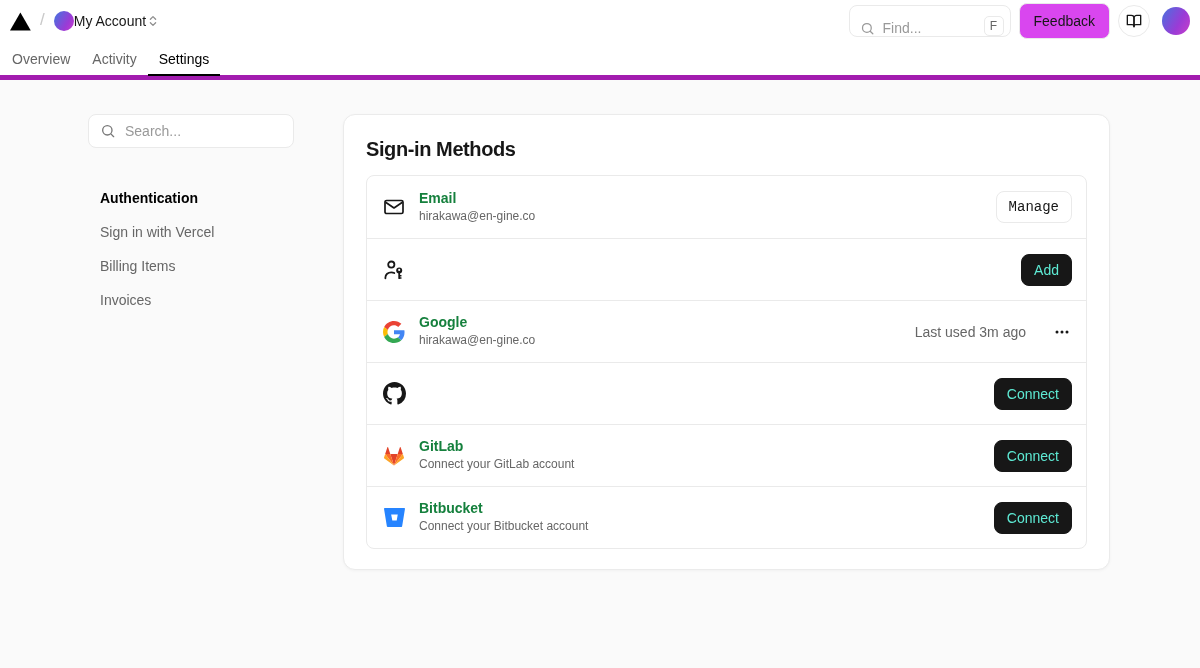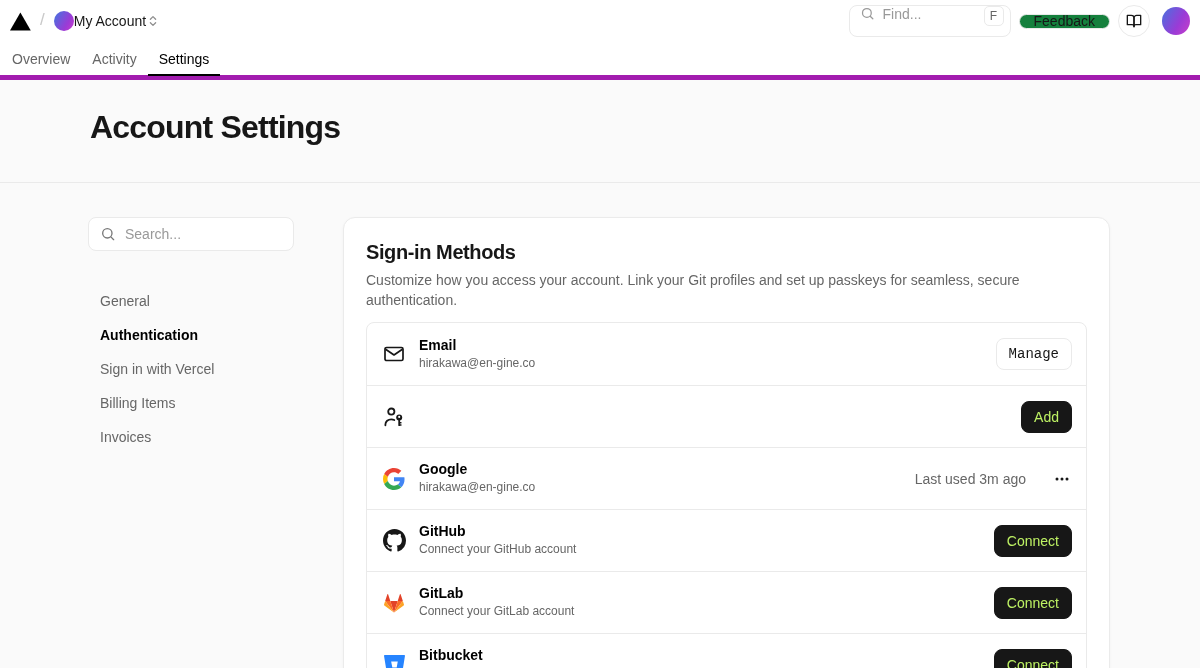--- a/index.html
+++ b/index.html
@@ -10,27 +10,27 @@
   
   .topnav { height:42px; background:#fff; display:flex; align-items:center; padding:0 10px; }
   .brand { display:flex; align-items:center; gap:9px; }
   .slash { color:#c9c9c9; font-size:17px; font-weight:300; transform:translateY(-1px); }
   .scope { display:flex; align-items:center; gap:0; cursor:pointer;text-align:right; }
   .avatar-sm { width:20px; height:20px; border-radius:50%;
     background:linear-gradient(120deg,#4e6ede 10%,#9a3bd6 65%,#c93ec9 100%); }
   .scope-name { font-size:14px; font-weight:500; color:#171717; }
   .topnav-right { margin-left:auto; display:flex; align-items:center; gap:8px; }
   .find { width:162px; height:32px; background:#fff; border:1px solid #eaeaea; border-radius:8px;
-    display:flex; align-items:flex-start; gap:8px; padding:0 6px 0 10px; }
+    display:flex; align-items:flex-end; gap:8px; padding:0 6px 0 10px; }
   .find input { flex:1; min-width:0; border:0; outline:0; background:transparent; font-size:14px;
     font-family:inherit; color:#171717; }
   .find input::placeholder { color:#999; }
   .kbd { width:20px; height:20px; border:1px solid #eaeaea; border-radius:5px; background:#fff;
     font-size:12px; color:#666; display:grid; place-items:center; }
-  .btn-feedback { height:15px; padding:0 14px; background:#15803d; border:1px solid #eaeaea; border-radius:8px;
+  .btn-feedback { height:36px; padding:0 14px; background:#d946ef; border:1px solid #eaeaea; border-radius:8px;
     font-size:14px; color:#171717; font-family:inherit; display:flex; align-items:center; cursor:pointer; }
   .btn-book { width:32px; height:32px; border-radius:50%; background:#fff; border:1px solid #eaeaea;
     display:grid; place-items:center; cursor:pointer; }
   .avatar-lg { width:28px; height:28px; border-radius:50%; margin-left:4px; cursor:pointer;
     background:linear-gradient(120deg,#4e6ede 5%,#9a3bd6 60%,#c93ec9 100%); }
 
   
   .tabbar { height:38px; background:#fff; border-bottom:5px solid #a21caf; display:flex; padding-left:1px; }
   .tab { position:relative; padding:0 11px; display:flex; align-items:center; font-size:14px; color:#666; cursor:pointer; }
   .tab.active { color:#000; }
@@ -56,27 +56,27 @@
   
   .card { margin-left:49px; width:767px; background:#fff; border:1px solid #ebebeb; border-radius:12px;
     padding:20px 22px; box-shadow:0 1px 3px rgba(0,0,0,0.04); }
   .card-title { font-size:20px; font-weight:600; letter-spacing:-0.4px; line-height:28px; color:#171717; }
   .card-desc { margin-top:4px; font-size:14px; line-height:20px; color:#666; }
   .method-list { margin-top:12px; border:1px solid #eaeaea; border-radius:8px; background:#fff; }
   .method-row { height:62px; display:flex; align-items:center; gap:12px; padding:0 14px; }
   .method-row + .method-row { border-top:1px solid #eaeaea; }
   .m-icon { width:26px; display:flex; justify-content:center; align-items:center; flex-shrink:0; }
   .m-text { display:flex; flex-direction:column; gap:1px; }
-  .m-title { font-size:14px; font-weight:600; line-height:17px; color:#000000; }
+  .m-title { font-size:14px; font-weight:600; line-height:17px; color:#15803d; }
   .m-sub { font-size:12px; line-height:17px; color:#666; }
   .row-spacer { flex:1; }
   .btn { height:32px; padding:0 12px; border-radius:8px; font-size:14px; font-family:inherit;
     display:flex; align-items:center; cursor:pointer; }
   .btn-secondary { background:#fff; border:1px solid #eaeaea; color:#171717;font-family:Liberation Mono, monospace; }
-  .btn-primary { background:#171717; border:1px solid #171717; color:#bef264; }
+  .btn-primary { background:#171717; border:1px solid #171717; color:#5eead4; }
   .meta { font-size:14px; color:#666; }
   .menu-btn { margin-left:14px; border:0; background:none; padding:4px 2px; cursor:pointer; display:flex; }
 </style>
 </head>
 <body>
 
 <div class="screen">
 
   <header class="topnav">
     <div class="brand">
@@ -120,48 +120,43 @@
       <span class="avatar-lg"></span>
     </div>
   </header>
 
   <nav class="tabbar">
     <div class="tab">Overview</div>
     <div class="tab">Activity</div>
     <div class="tab active">Settings</div>
   </nav>
 
-  <div class="titleband">
-    <h1 class="page-title">Account Settings</h1>
-  </div>
 
   <div class="content">
 
     <aside class="sidebar">
       <div class="side-search">
         <span style="display:flex">
           <svg width="16" height="16" viewBox="0 0 24 24" fill="none" stroke="#777" stroke-width="2" stroke-linecap="round">
               <circle cx="11" cy="11" r="7"></circle>
               <path d="m20.5 20.5-3.8-3.8"></path>
             </svg>
         </span>
         <input type="text" placeholder="Search..." style="">
       </div>
       <nav class="side-nav">
-        <div class="side-item">General</div>
         <div class="side-item active">Authentication</div>
         <div class="side-item">Sign in with Vercel</div>
         <div class="side-item">Billing Items</div>
         <div class="side-item">Invoices</div>
       </nav>
     </aside>
 
     <main class="card">
       <h2 class="card-title">Sign-in Methods</h2>
-      <p class="card-desc">Customize how you access your account. Link your Git profiles and set up passkeys for seamless, secure authentication.</p>
 
       <div class="method-list">
 
         <div class="method-row">
           <span class="m-icon">
             <svg width="24" height="24" viewBox="0 0 24 24" fill="none" stroke="#171717" stroke-width="1.7" stroke-linejoin="round">
                 <rect x="3" y="5.5" width="18" height="13" rx="1.6"></rect>
                 <path d="m3.6 7.2 8.4 5.8 8.4-5.8"></path>
               </svg>
           </span>
@@ -218,24 +213,20 @@
             </span>
           </button>
         </div>
 
         <div class="method-row">
           <span class="m-icon">
             <svg width="23" height="23" viewBox="0 0 16 16">
                 <path fill="#171717" fill-rule="evenodd" d="M8 0C3.58 0 0 3.58 0 8c0 3.54 2.29 6.53 5.47 7.59.4.07.55-.17.55-.38 0-.19-.01-.82-.01-1.49-2.01.37-2.53-.49-2.69-.94-.09-.23-.48-.94-.82-1.13-.28-.15-.68-.52-.01-.53.63-.01 1.08.58 1.23.82.72 1.21 1.87.87 2.33.66.07-.52.28-.87.51-1.07-1.78-.2-3.64-.89-3.64-3.95 0-.87.31-1.59.82-2.15-.08-.2-.36-1.02.08-2.12 0 0 .67-.21 2.2.82.64-.18 1.32-.27 2-.27s1.36.09 2 .27c1.53-1.04 2.2-.82 2.2-.82.44 1.1.16 1.92.08 2.12.51.56.82 1.27.82 2.15 0 3.07-1.87 3.75-3.65 3.95.29.25.54.73.54 1.48 0 1.07-.01 1.93-.01 2.2 0 .21.15.46.55.38A8.01 8.01 0 0 0 16 8c0-4.42-3.58-8-8-8z"></path>
               </svg>
           </span>
-          <div class="m-text">
-            <span class="m-title">GitHub</span>
-            <span class="m-sub">Connect your GitHub account</span>
-          </div>
           <span class="row-spacer"></span>
           <button class="btn btn-primary">Connect</button>
         </div>
 
         <div class="method-row">
           <span class="m-icon">
             <svg width="24" height="24" viewBox="0 0 24 24">
               <path fill="#E24329" d="m12 21.42 3.684-11.333H8.316z"></path>
               <path fill="#FC6D26" d="m12 21.42-3.684-11.333H3.16z"></path>
               <path fill="#FCA326" d="M3.16 10.087 2.04 13.533a.762.762 0 0 0 .277.852L12 21.42z"></path>

